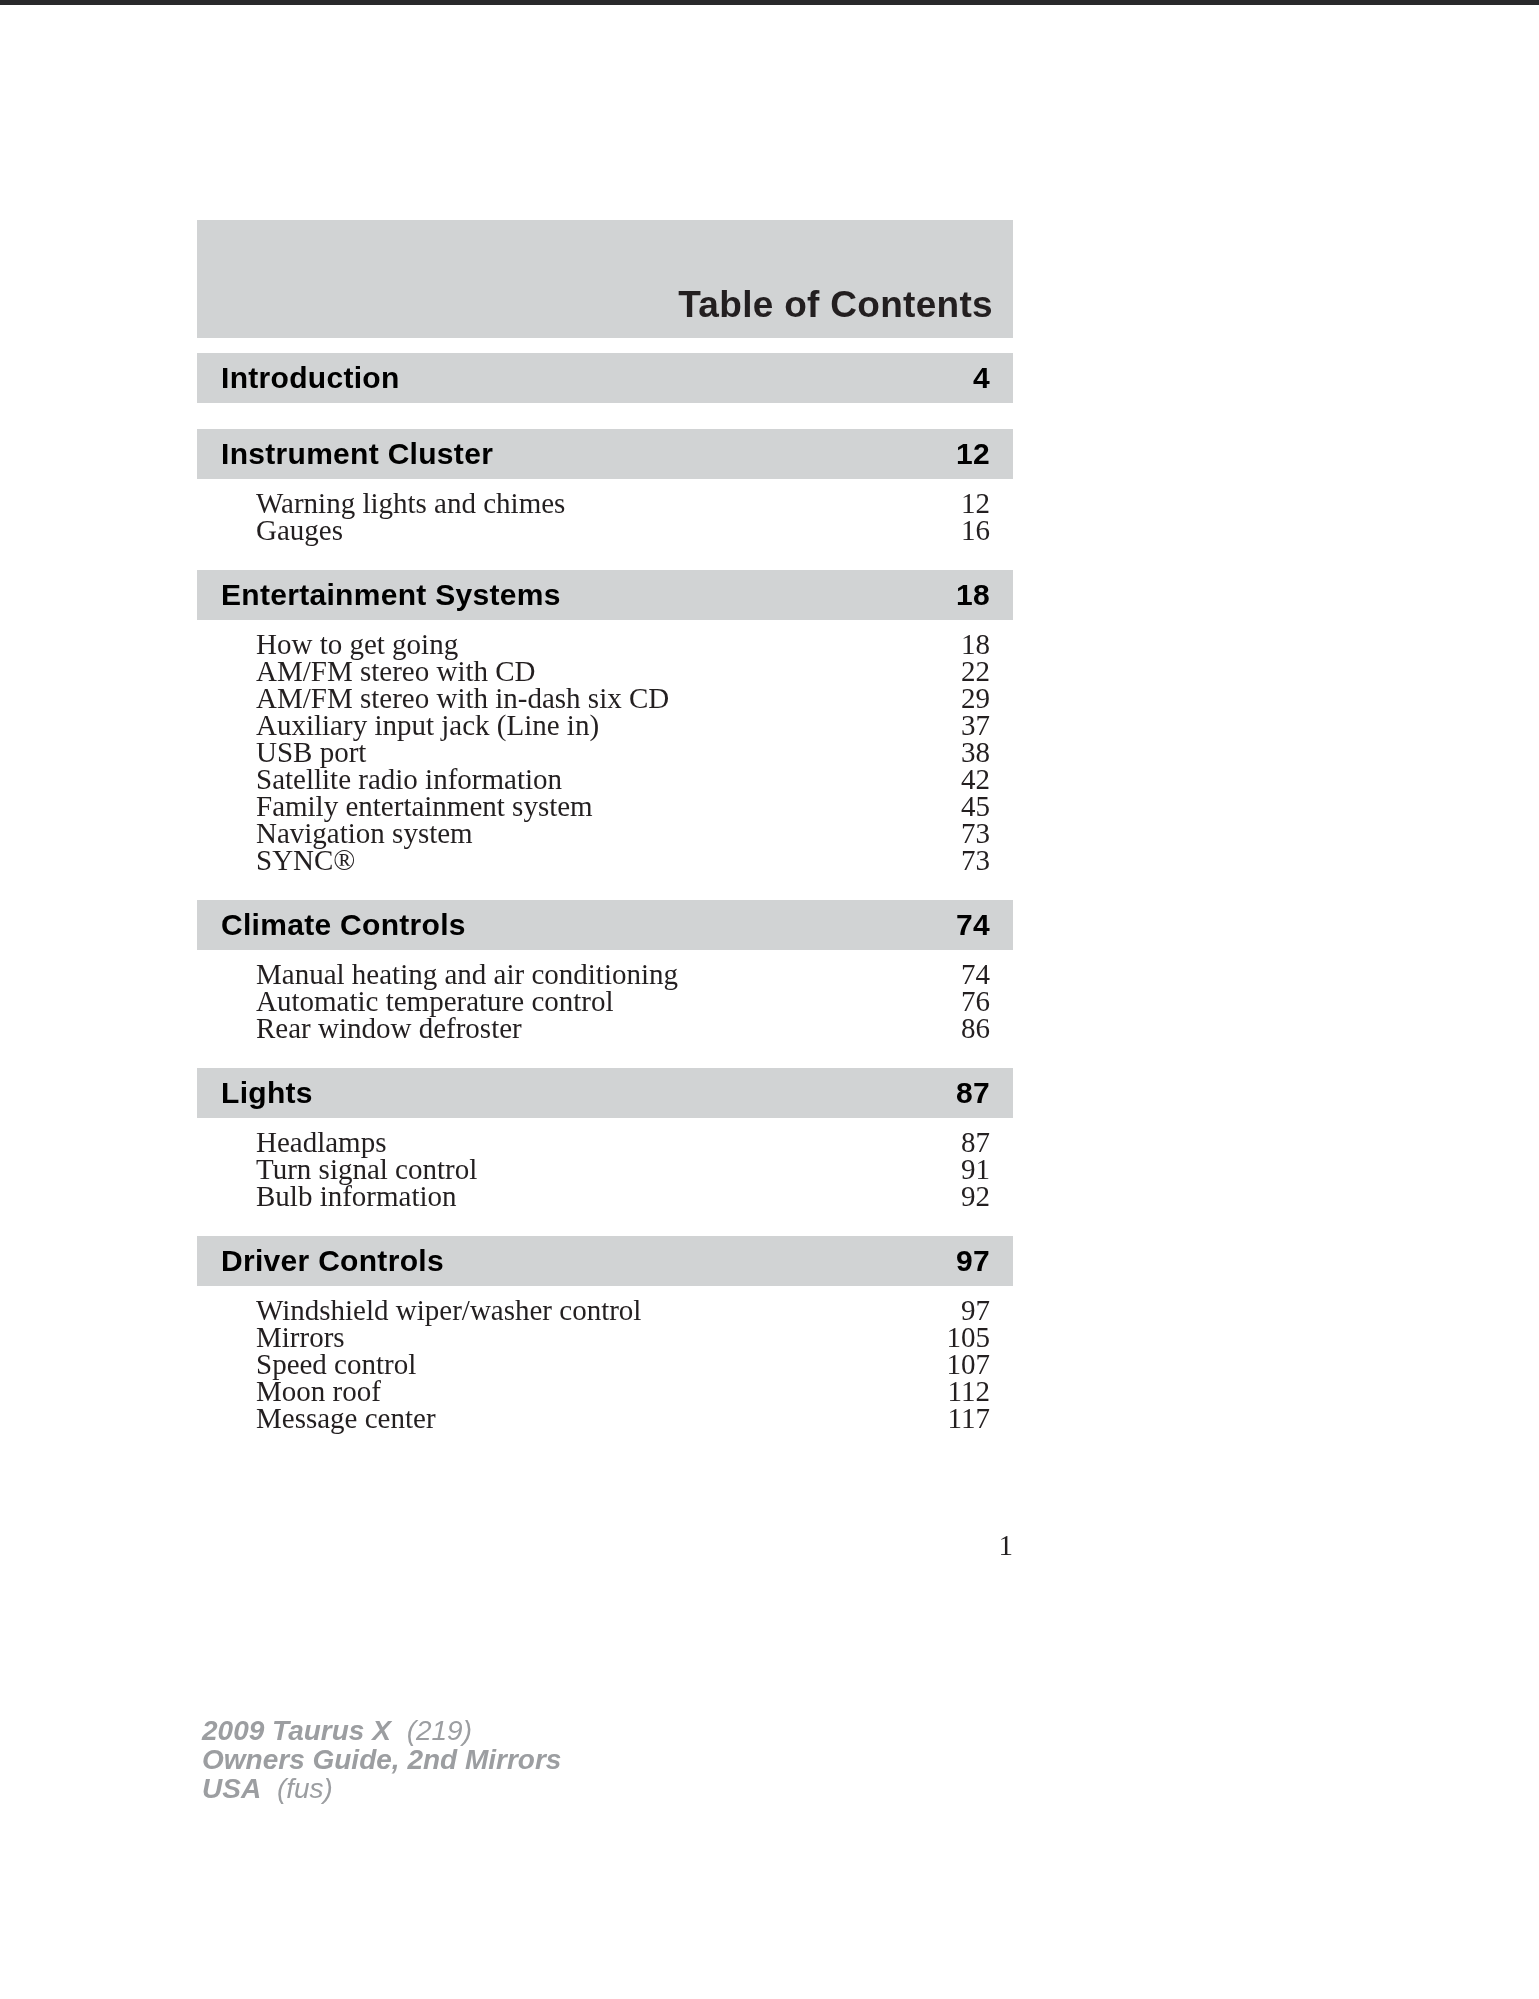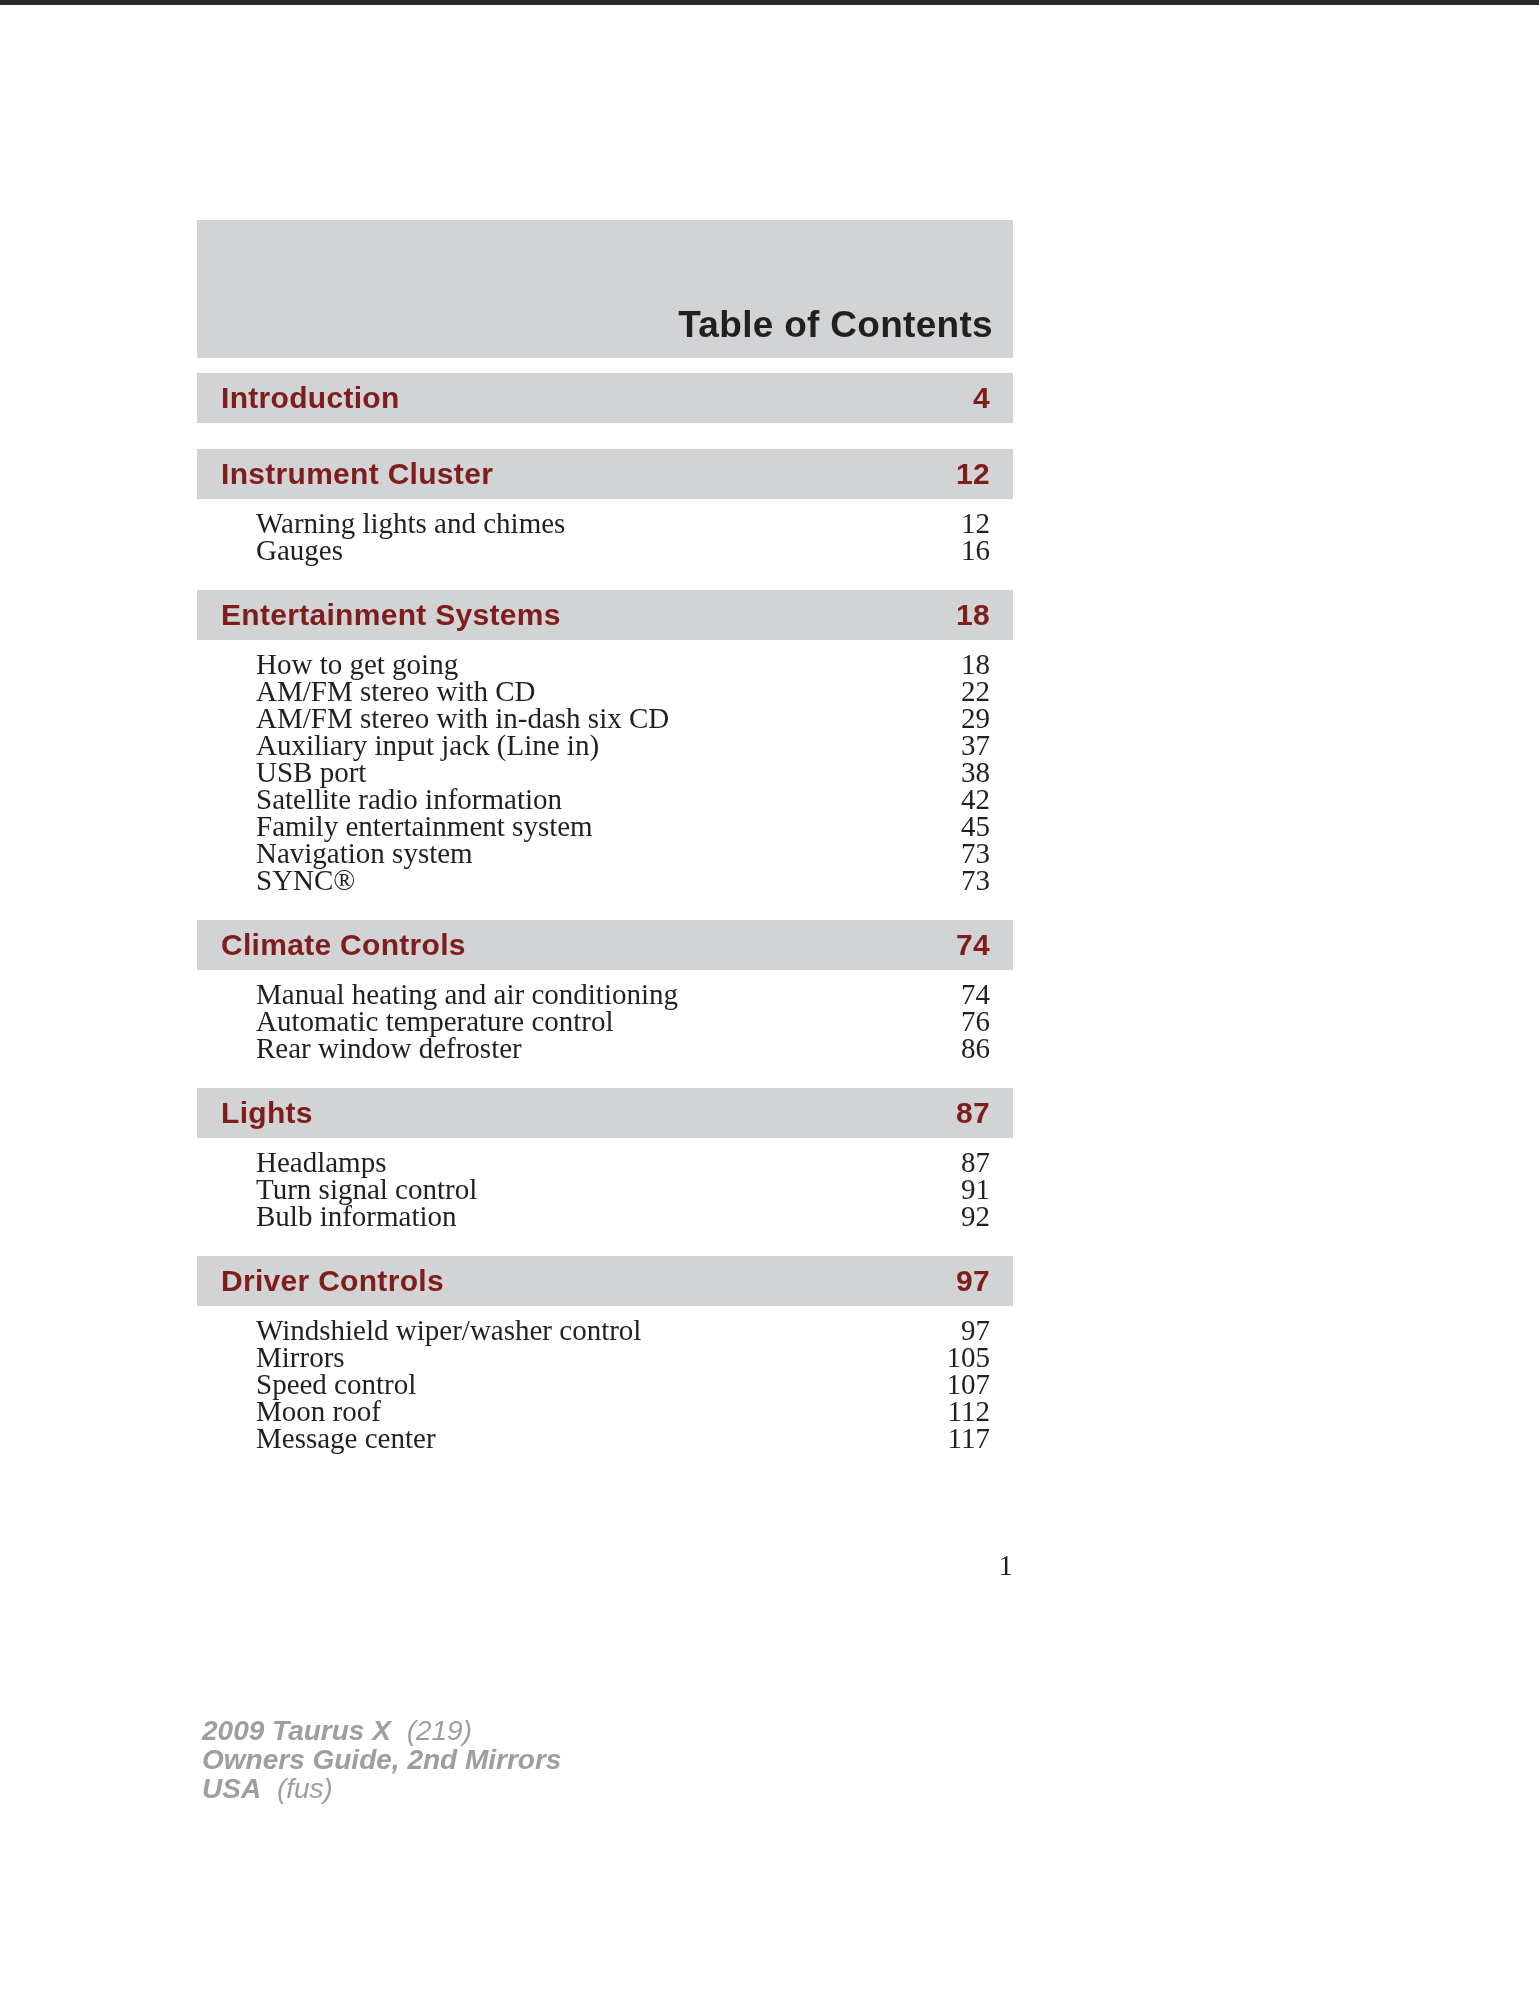--- a/index.html
+++ b/index.html
@@ -16,21 +16,21 @@
     background: #29292b;
   }
   .content {
     position: absolute;
     left: 197px; top: 0;
     width: 816px;
   }
   .toc-header {
     box-sizing: border-box;
     margin-top: 220px;
-    height: 138px;
+    height: 118px;
     background: #d1d3d4;
     display: flex;
     align-items: flex-end;
     justify-content: flex-end;
     padding: 0 20px 12px 0;
   }
   .toc-title {
     margin: 0;
     font-size: 37px;
     font-weight: bold;
@@ -42,21 +42,21 @@
   .section-bar {
     box-sizing: border-box;
     height: 50px;
     background: #d1d3d4;
     display: flex;
     align-items: center;
     justify-content: space-between;
     padding: 0 23px 0 24px;
     font-size: 30px;
     font-weight: bold;
-    color: #7f1d1d;
+    color: #000000;
     letter-spacing: 0.3px;
     cursor: default;
   }
   .item-list {
     padding: 11px 23px 0 59px;
   }
   .item-row {
     display: flex;
     justify-content: space-between;
     align-items: baseline;

